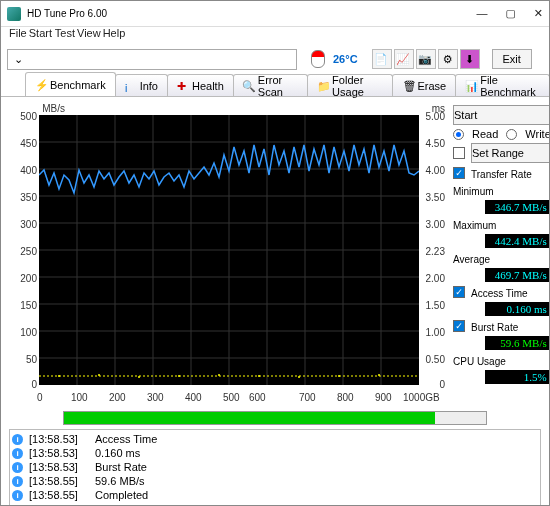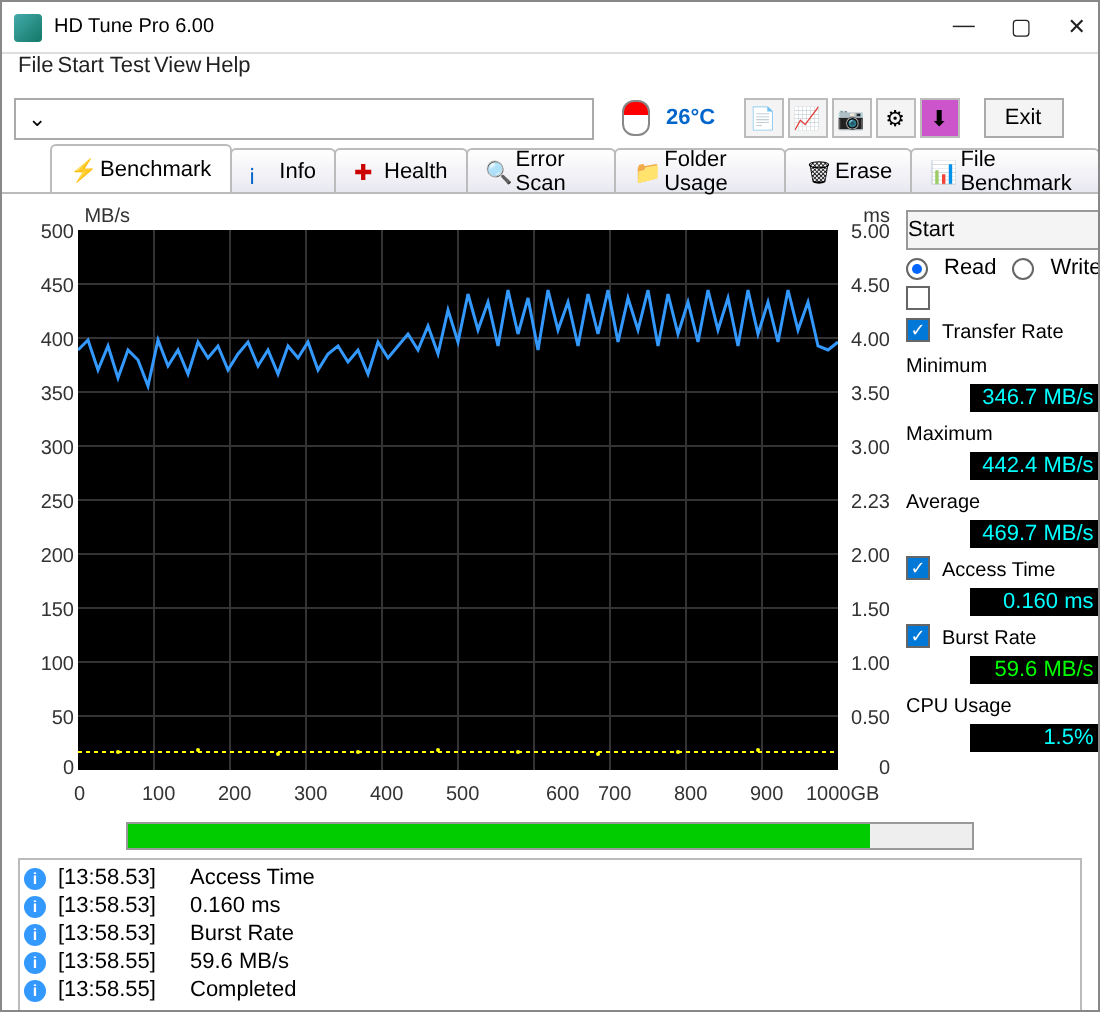--- a/index.html
+++ b/index.html
@@ -30,21 +30,21 @@
 .plot svg{width:100%;height:100%}
 .sidebar{flex:1;display:flex;flex-direction:column;gap:3px;padding-top:2px}
 .sbtn{height:20px;border:1px solid #999;background:#f4f4f4;text-align:left;line-height:18px}
 .radios{display:flex;gap:8px;font-size:11px;align-items:center}
 .radio{width:11px;height:11px;border:1px solid #666;border-radius:50%;display:inline-flex;align-items:center;justify-content:center}
 .radio.on::after{content:"";width:5px;height:5px;background:#06f;border-radius:50%}
 .chk{width:12px;height:12px;border:1px solid #666;display:inline-flex;align-items:center;justify-content:center;background:#fff}
 .chk.on{background:#0078d7;color:#fff;font-size:9px}
 .rngrow{display:flex;align-items:center;gap:6px}
 .stat-lbl{font-size:10px;color:#000;margin-top:3px}
-.stat-val{background:#000;color:#0ff;font-size:11px;padding:1px 4px;text-align:right;width:66px;align-self:flex-end;font-family:Liberation Sans, sans-serif}
+.stat-val{background:#000;color:#0ff;font-size:11px;padding:1px 4px;text-align:right;width:66px;align-self:flex-end;font-family:Liberation Serif, serif}
 .stat-val.grn{color:#0f0}
 .progress{height:14px;margin:4px 62px 4px 62px;border:1px solid #999;background:#eee;position:relative}
 .progress .bar{position:absolute;left:0;top:0;bottom:0;width:88%;background:#0c0}
 .log{margin:0 8px 6px 8px;border:1px solid #bbb;height:78px;overflow:auto;padding:2px}
 .logrow{display:flex;align-items:center;gap:6px;font-size:11px;line-height:14px}
 .info-ico{width:11px;height:11px;background:#39f;border-radius:50%;color:#fff;font-size:8px;text-align:center;line-height:11px;font-weight:bold}
 .logrow .ts{width:60px}
 </style>
 </head>
 <body>
@@ -176,38 +176,39 @@
       <span class="ylab2" style="top:197px">1.50</span>
       <span class="ylab2" style="top:224px">1.00</span>
       <span class="ylab2" style="top:251px">0.50</span>
       <span class="ylab2" style="top:276px">0</span>
       <span class="xlab" style="left:28px">0</span>
       <span class="xlab" style="left:62px">100</span>
       <span class="xlab" style="left:100px">200</span>
       <span class="xlab" style="left:138px">300</span>
       <span class="xlab" style="left:176px">400</span>
       <span class="xlab" style="left:214px">500</span>
-      <span class="xlab" style="left:264px">600</span>
+      <span class="xlab" style="left:240px">600</span>
       <span class="xlab" style="left:290px">700</span>
       <span class="xlab" style="left:328px">800</span>
       <span class="xlab" style="left:366px">900</span>
       <span class="xlab" style="left:394px">1000GB</span>
     </div>
   </div>
 
   <div class="sidebar">
     <div class="sbtn">Start</div>
     <div class="radios">
       <span class="radio on"></span>
         <span>Read</span>
       <span class="radio"></span>
         <span>Write</span>
     </div>
     <div class="rngrow">
       <span class="chk"></span>
+      <div class="sbtn" style="flex:1">Set Range</div>
     </div>
     <div class="rngrow">
         <span class="chk on">✓</span>
         <span class="stat-lbl">Transfer Rate</span>
       </div>
     <span class="stat-lbl">Minimum</span>
     <span class="stat-val">346.7 MB/s</span>
     <span class="stat-lbl">Maximum</span>
     <span class="stat-val">442.4 MB/s</span>
     <span class="stat-lbl">Average</span>

